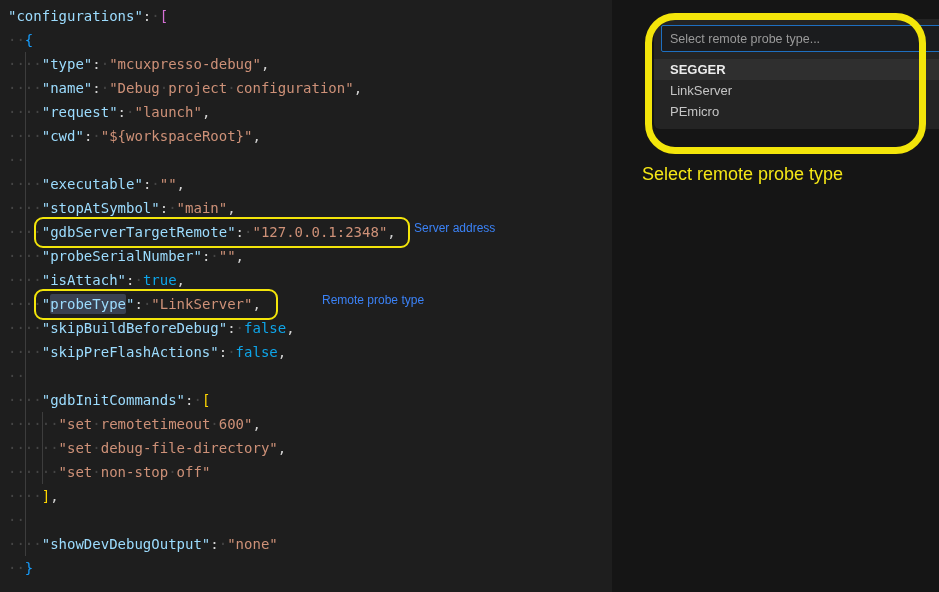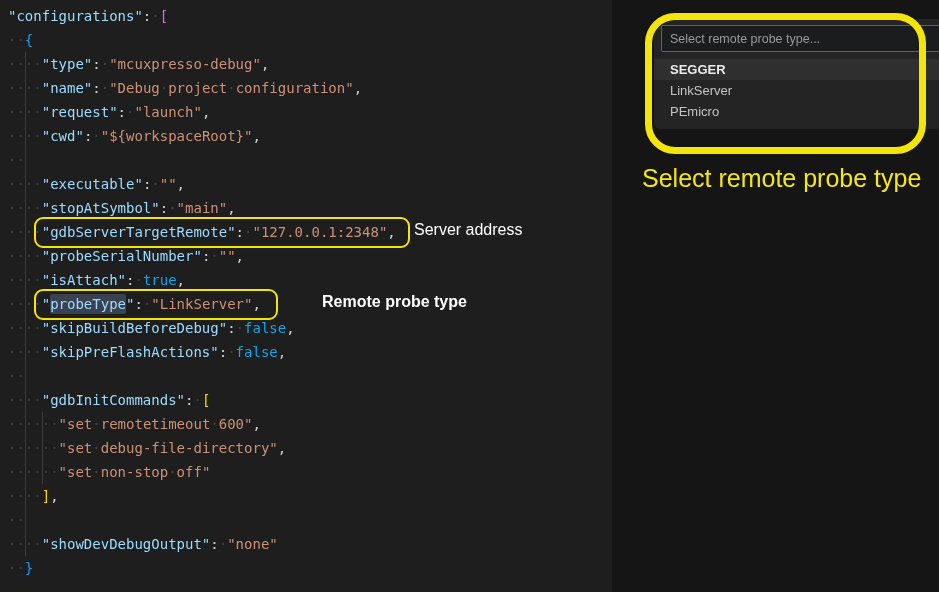--- a/index.html
+++ b/index.html
@@ -59,27 +59,27 @@
     position: absolute;
     border: 2px solid #f3e50a;
     border-radius: 9px;
     pointer-events: none;
   }
   .ann-box-1 { left: 34px; top: 217px; width: 372px; height: 27px; }
   .ann-box-2 { left: 34px; top: 289px; width: 240px; height: 27px; }
 
   .ann-label {
     position: absolute;
-    color: #ffffff;
-    font-size: 16px;
+    color: #3b82f6;
+    font-size: 12px;
     font-weight: 400;
     white-space: nowrap;
   }
   .ann-label-1 { left: 414px; top: 221px; }
-  .ann-label-2 { left: 322px; top: 293px; font-weight: bold; }
+  .ann-label-2 { left: 322px; top: 293px; }
 
   
   .right-bg {
     position: absolute;
     left: 612px; top: 0;
     width: 327px; height: 592px;
     background: #151515;
   }
 
   .qp-panel {
@@ -129,21 +129,21 @@
     left: 645px; top: 13px;
     width: 281px; height: 141px;
     border: 7px solid #f3e50a;
     border-radius: 30px;
     box-sizing: border-box;
     pointer-events: none;
   }
   .big-label {
     position: absolute;
     left: 642px; top: 164px;
-    font-size: 25px;
+    font-size: 18px;
     font-weight: 400;
     color: #f5e716;
     white-space: nowrap;
   }
 </style>
 </head>
 <body>
 
 <div class="screen">
 

